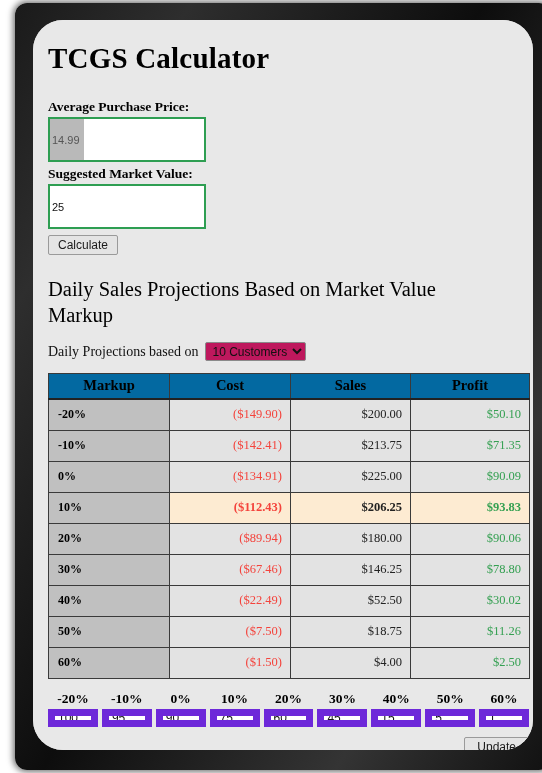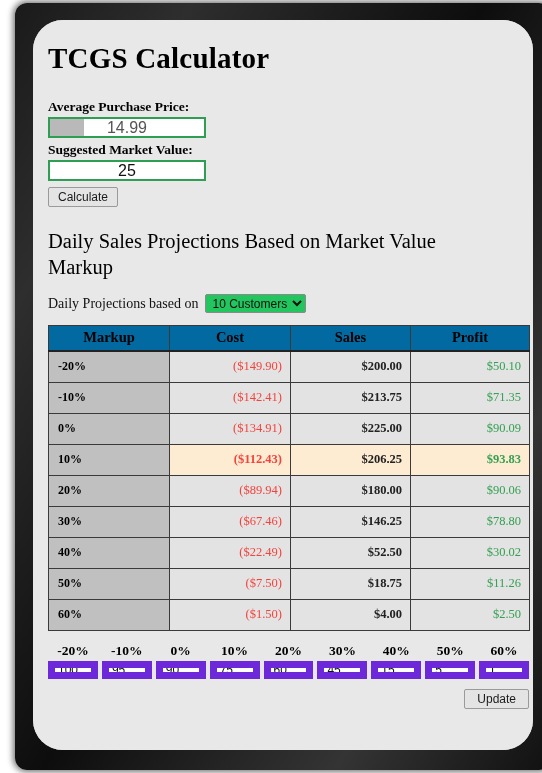--- a/index.html
+++ b/index.html
@@ -69,29 +69,28 @@
     font-size: 13.5px;
     font-weight: bold;
     color: #000;
     margin: 0 0 2px 3px;
   }
   .main-input {
     display: block;
     width: 150px;
     height: 15px;
     margin: 0 0 4px 3px;
-    padding: 1px 2px;
-    font-family: "Liberation Sans", sans-serif;
-    font-size: 16px;
+    padding: 13px 2px;
+    font-family: "Liberation Sans", sans-serif;
+    font-size: 11px;
     color: #111;
     background: #ffffff;
     border: 2px solid #2e9e52;
     box-sizing: content-box;
     outline: none;
-    text-align: center;
   }
   .main-input.selected {
     color: #555;
     background:
       linear-gradient(to right, #b9b9b9 0, #b9b9b9 34px, #ffffff 34px, #ffffff 100%);
   }
   .calc-btn {
     margin: 2px 0 0 3px;
     padding: 2px 9px;
     font-family: "Liberation Sans", sans-serif;
@@ -109,21 +108,21 @@
     align-items: center;
     margin: 0 0 12px 3px;
     font-size: 14px;
     color: #111;
   }
   .sel-row .lbl { margin-right: 7px; }
   .cust-select {
     font-family: "Liberation Sans", sans-serif;
     font-size: 12px;
     color: #111;
-    background: #22c55e;
+    background: #be185d;
     border: 1px solid #8a8a8a;
     border-radius: 2px;
     padding: 1px 2px;
     height: 19px;
     cursor: pointer;
   }
 
   
   table.proj {
     border-collapse: collapse;
@@ -156,21 +155,21 @@
   }
   table.proj td.markup {
     background: #c0c0c0;
     font-weight: bold;
     font-size: 12px;
     text-align: left;
     color: #000;
     padding-left: 9px;
   }
   table.proj td.cost   { color: #f4433c; text-align: right; }
-  table.proj td.sales  { color: #222222; text-align: right; font-weight: bold; }
+  table.proj td.sales  { color: #222222; text-align: right; }
   table.proj td.profit { color: #35a052; text-align: right; }
 
   table.proj tr.hl td.cost,
   table.proj tr.hl td.sales,
   table.proj tr.hl td.profit {
     background: #fdebd2;
     font-weight: bold;
   }
   table.proj tr.hl td.markup { background: #c0c0c0; }
 

